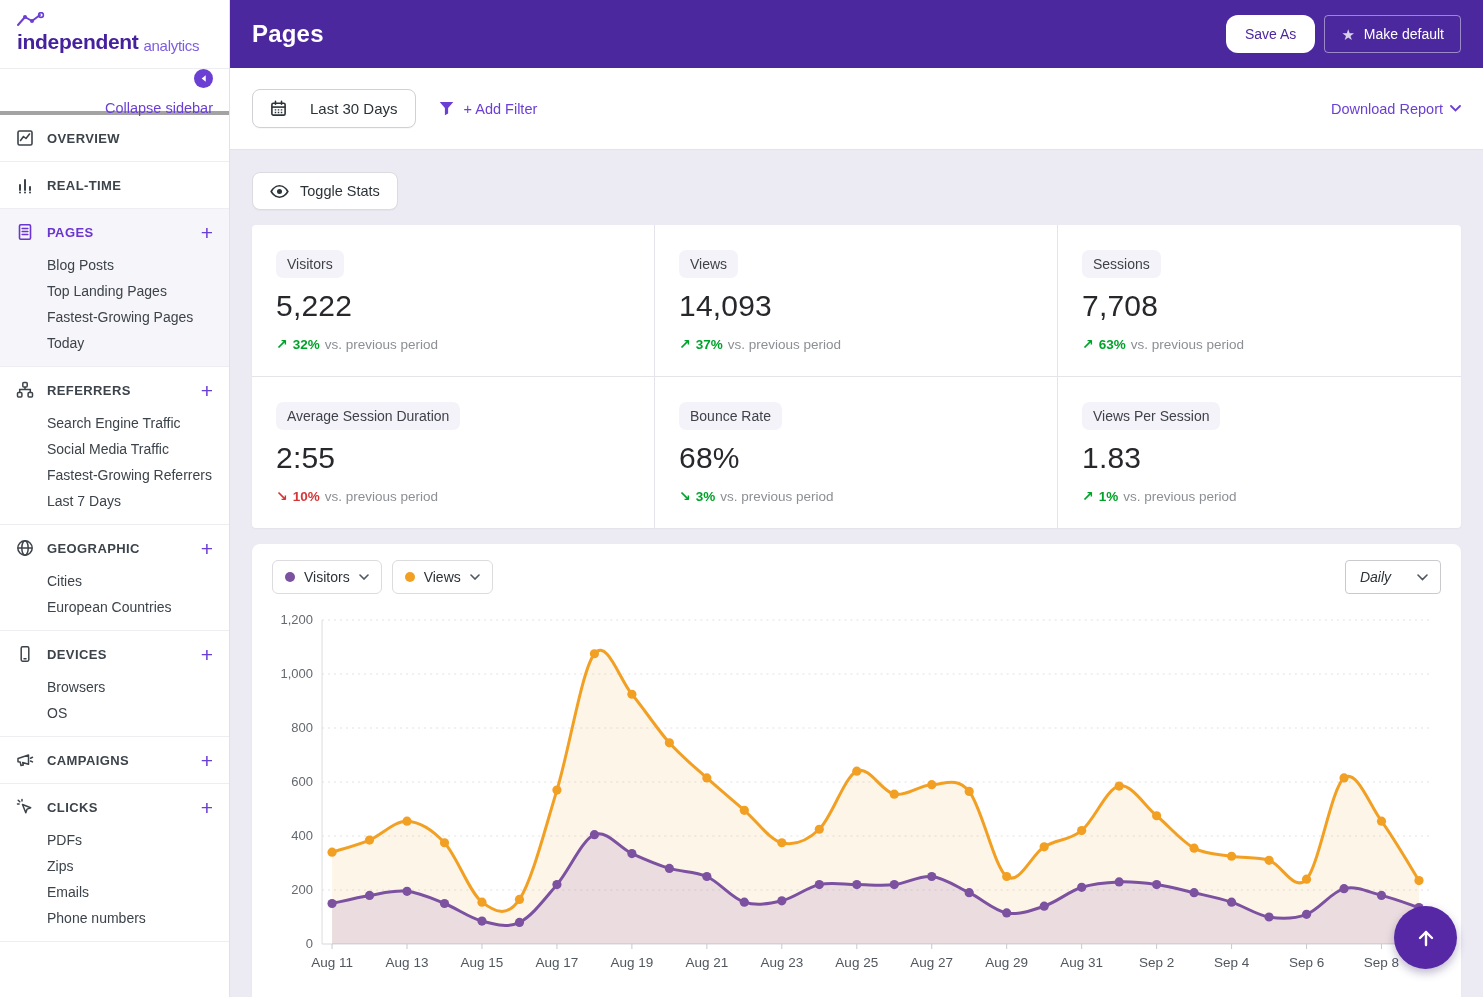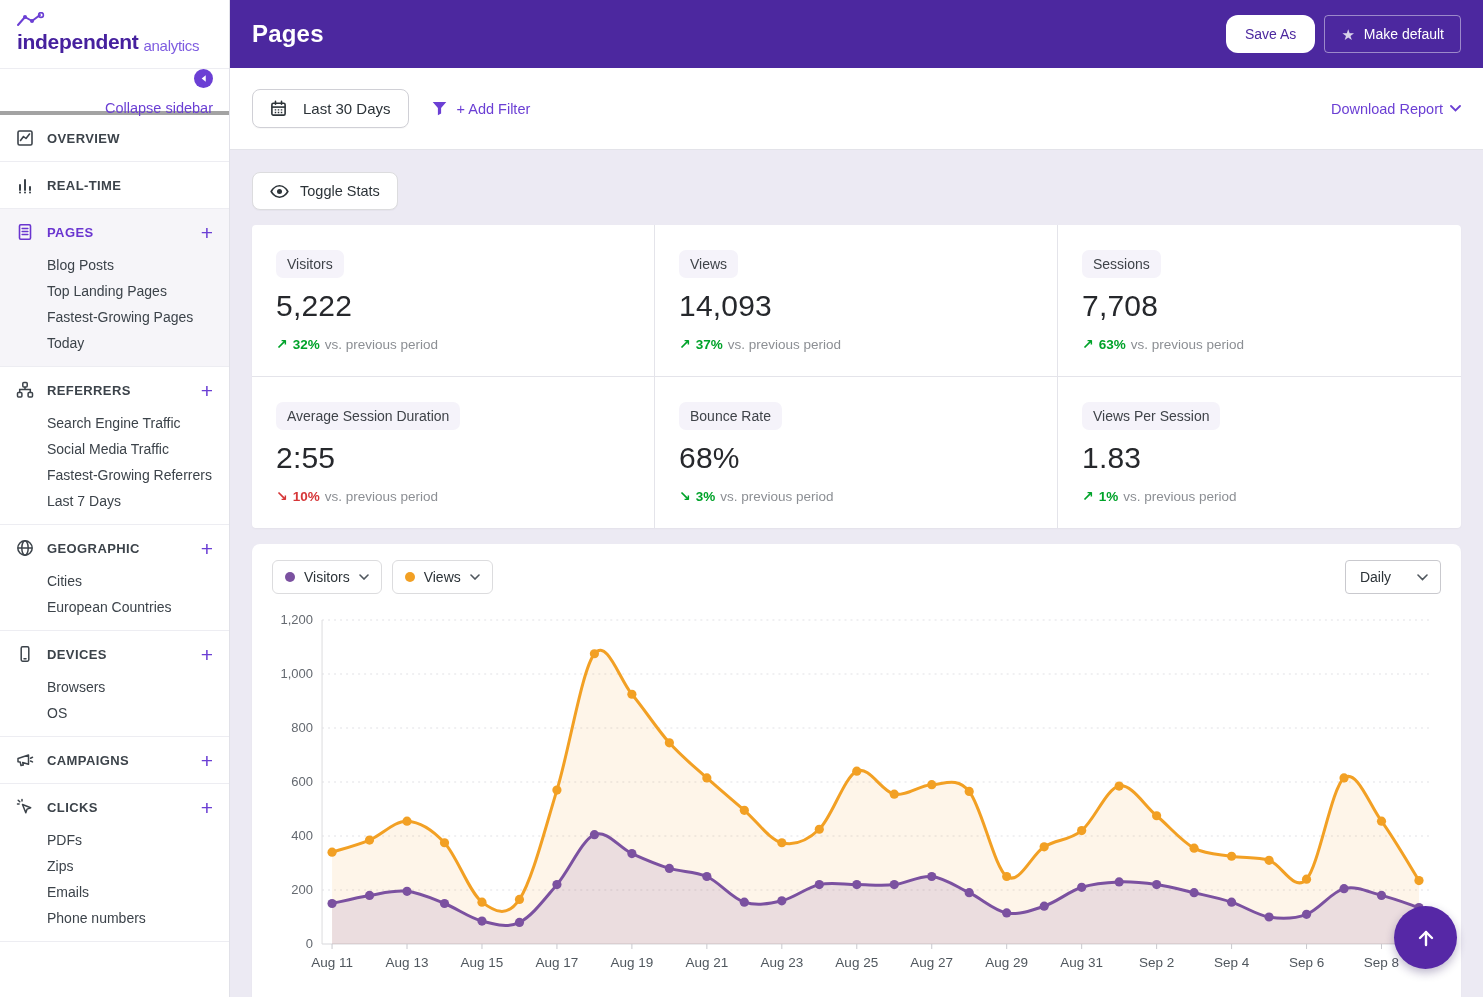--- a/index.html
+++ b/index.html
@@ -31,21 +31,21 @@
   
   .main { flex:1; display:flex; flex-direction:column; background:#eceaf3; min-width:0; }
   .topbar { height:68px; flex:0 0 68px; background:#4c289f; display:flex; align-items:center; padding:0 22px; }
   .page-title { color:#fff; font-size:24px; font-weight:700; letter-spacing:0.2px; }
   .topbar-actions { margin-left:auto; display:flex; gap:9px; }
   .btn-save-as { background:#fff; color:#4c289f; border:none; border-radius:12px; font-size:14px; font-weight:400; padding:11px 19px; cursor:pointer; font-family:inherit; }
   .btn-make-default { background:transparent; color:#fff; border:1px solid rgba(255,255,255,0.45); border-radius:4px; font-size:14px; padding:10px 16px; display:flex; align-items:center; gap:9px; cursor:pointer; font-family:inherit; }
   .star { color:#d9d3ea; font-size:15px; line-height:1; }
 
   .toolbar { height:82px; flex:0 0 82px; background:#fff; border-bottom:1px solid #e3e3e9; display:flex; align-items:center; padding:0 22px; }
-  .btn-date { display:flex; align-items:center; gap:16px; background:#fff; border:1px solid #d0d0d6; border-radius:8px; padding:10px 17px; font-size:15px; color:#2c3338; cursor:pointer; font-family:inherit; box-shadow:0 1px 1px rgba(0,0,0,0.03); }
+  .btn-date { display:flex; align-items:center; gap:23px; background:#fff; border:1px solid #d0d0d6; border-radius:8px; padding:10px 17px; font-size:15px; color:#2c3338; cursor:pointer; font-family:inherit; box-shadow:0 1px 1px rgba(0,0,0,0.03); }
   .add-filter { display:flex; align-items:center; gap:9px; margin-left:22px; color:#6b3fd4; font-size:14.5px; cursor:pointer; }
   .download-report { margin-left:auto; display:flex; align-items:center; gap:7px; color:#6b3fd4; font-size:14.5px; cursor:pointer; }
 
   .content { flex:1; padding:22px; overflow:hidden; }
 
   .btn-toggle-stats { display:inline-flex; align-items:center; gap:11px; background:#fff; border:1px solid #dcdcde; border-radius:8px; padding:10px 17px; font-size:14.5px; color:#2c3338; cursor:pointer; font-family:inherit; box-shadow:0 1px 1px rgba(0,0,0,0.03); }
 
   .stats-grid { margin-top:15px; background:#fff; border-radius:4px; display:grid; grid-template-columns:repeat(3,1fr); box-shadow:0 1px 2px rgba(0,0,0,0.04); overflow:hidden; }
   .stat-cell { padding:25px 24px 24px; border-right:1px solid #e4e4ea; border-bottom:1px solid #e4e4ea; }
   .stat-cell:nth-child(3n) { border-right:none; }
@@ -54,21 +54,21 @@
   .stat-value { margin-top:11px; font-size:30px; color:#26282c; letter-spacing:0.2px; }
   .stat-delta { margin-top:13px; font-size:13.5px; color:#8c8f94; display:flex; align-items:center; gap:5px; }
   .delta-arrow { font-size:14px; font-weight:700; }
   .delta-pct { font-weight:700; }
 
   .chart-card { margin-top:16px; background:#fff; border-radius:8px; padding:16px 20px 6px; box-shadow:0 1px 2px rgba(0,0,0,0.04); height:477px; }
   .chart-toolbar { display:flex; align-items:center; gap:10px; }
   .legend-btn { display:flex; align-items:center; gap:9px; background:#fff; border:1px solid #dcdcde; border-radius:6px; padding:8px 12px; font-size:14px; color:#2c3338; cursor:pointer; font-family:inherit; }
   .legend-dot { width:10px; height:10px; border-radius:50%; }
   .chev { color:#50575e; display:flex; }
-  .interval-select { margin-left:auto; display:flex; align-items:center; gap:26px; background:#fff; border:1px solid #c9c9ce; border-radius:4px; padding:8px 12px 8px 14px; font-size:14px; color:#2c3338; cursor:pointer; font-family:inherit; }
+  .interval-select { margin-left:auto; display:flex; align-items:center; gap:26px; background:#fff; border:1px solid #c9c9ce; border-radius:4px; padding:8px 12px 8px 14px; font-size:14px; color:#2c3338; cursor:pointer; font-family:inherit;font-style:italic; }
   .chart-area { margin-top:10px; }
   #chart-svg { width:100%; height:404px; display:block; }
 
   .scroll-top { position:absolute; right:26px; bottom:28px; width:63px; height:63px; border-radius:50%; background:#5628a6; border:none; display:flex; align-items:center; justify-content:center; cursor:pointer; box-shadow:0 4px 10px rgba(40,20,90,0.3); }
 </style>
 </head>
 <body>
 
 <div class="app">
 

